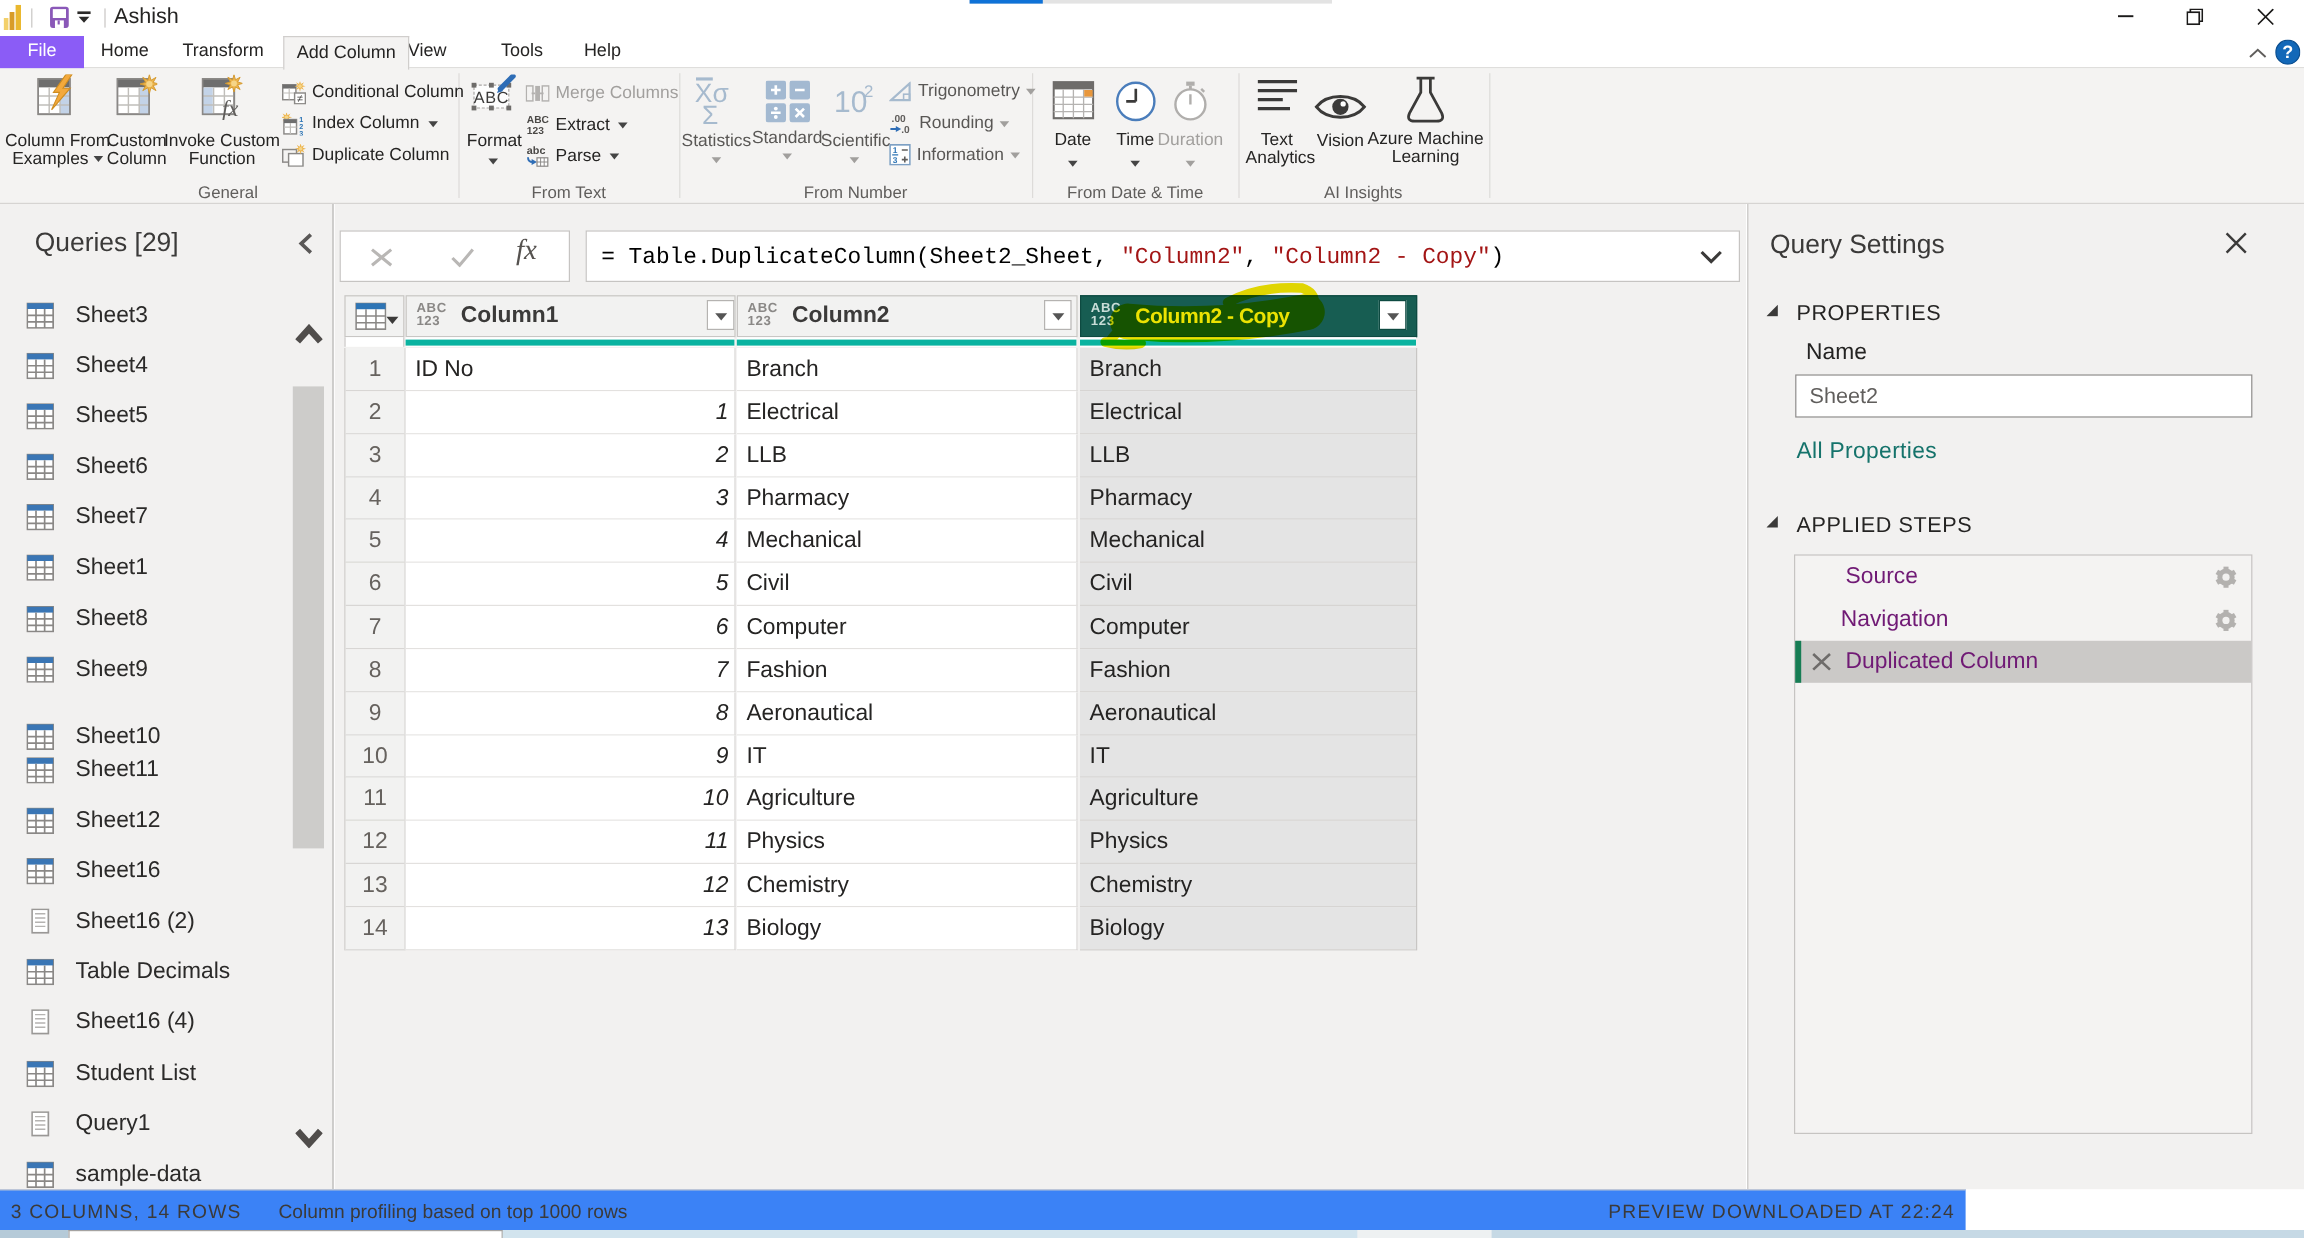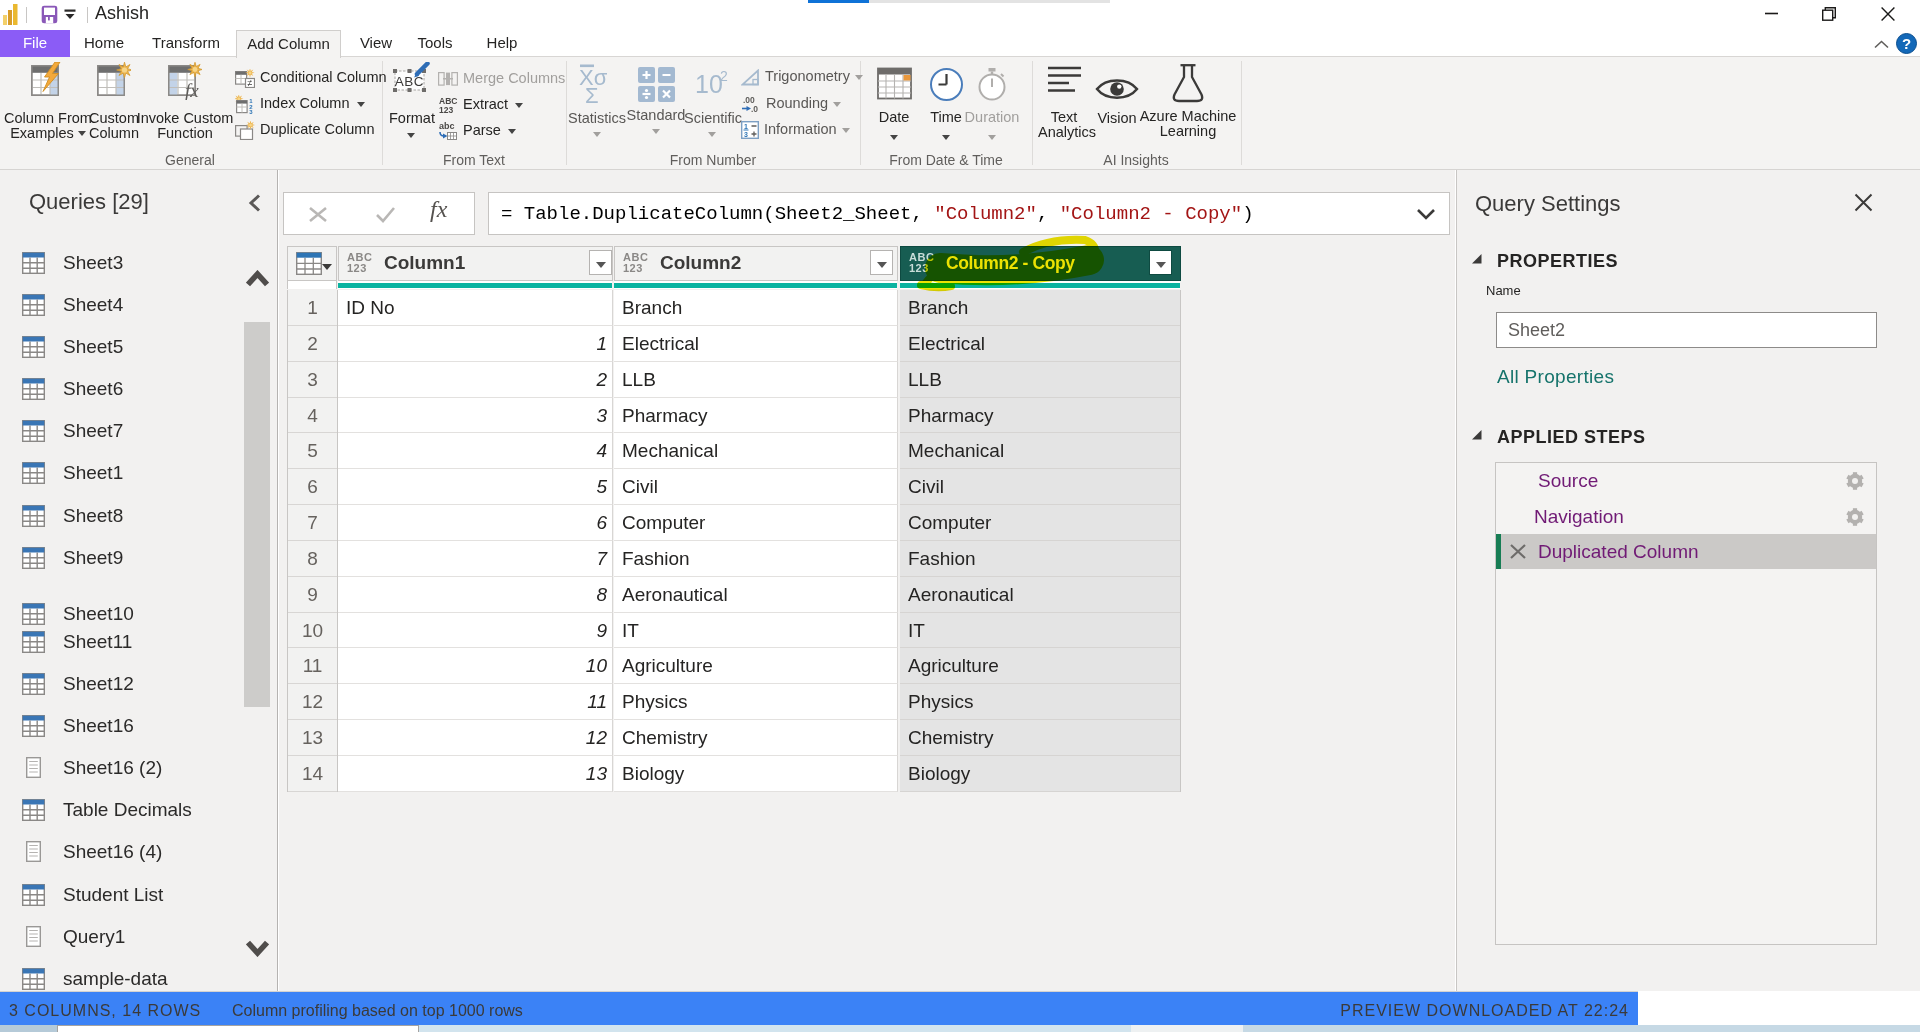--- a/index.html
+++ b/index.html
@@ -39,21 +39,21 @@
 .drop{position:absolute;width:23px;height:25px;background:#fff;border:1px solid #b5b3b1;text-align:center}
 .dtri{display:inline-block;width:0;height:0;border-left:5px solid transparent;border-right:5px solid transparent;border-top:6px solid #555;margin-top:9px}
 .qbar{position:absolute;height:5px;background:#0ab3a0}
 .col{position:absolute;top:120px}
 .cell{height:35.857px;border-bottom:1px solid #e3e1df;font-size:19px;color:#252423;line-height:35px;overflow:hidden;white-space:nowrap}
 .gut .cell{text-align:center;color:#66625e;background:#f2f2f1;border-bottom:1px solid #d8d6d4}
 .c1 .cell{background:#fff;padding-left:8px;border-right:1px solid #d8d6d4}
 .num{font-style:italic;text-align:right;padding-right:5px}
 .sel .cell{background:#e4e4e4;border-bottom:1px solid #d6d4d2}
 
-.secthead{position:absolute;font-size:18px;font-weight:bold;color:#252423;letter-spacing:0.5px}
+.secthead{position:absolute;font-size:18px;font-weight:normal;color:#252423;letter-spacing:0.5px}
 .steprow{position:absolute;left:0;width:100%;height:35px;font-size:19px;color:#701a75;line-height:35px}
 </style></head>
 <body>
 
 <div class="a" id="titlebar">
  <svg class="a" style="left:3px;top:4px" width="15" height="21" viewBox="0 0 15 21">
   <rect x="0" y="11" width="4" height="10" fill="#f3d06a"></rect>
   <rect x="5" y="6" width="4" height="15" fill="#d89c28"></rect>
   <rect x="10" y="0" width="4.5" height="21" fill="#eab82f"></rect>
  </svg>
@@ -84,21 +84,21 @@
  <svg class="a" style="left:1881px;top:7px" width="14" height="14" viewBox="0 0 14 14">
   <path d="M0.6 0.6 L13.4 13.4 M13.4 0.6 L0.6 13.4" stroke="#1b1a19" stroke-width="1.4"></path>
  </svg>
 </div>
 
 <div class="a" id="tabrow">
  <div class="tab" id="tab-file">File</div>
  <div class="tab" style="left:76px;width:56px">Home</div>
  <div class="tab" style="left:148px;width:76px">Transform</div>
  <div class="tab" id="tab-add">Add Column</div>
- <div class="tab" style="left:356px;width:40px">View</div>
+ <div class="tab" style="left:336px;width:40px">View</div>
  <div class="tab" style="left:412px;width:46px">Tools</div>
  <div class="tab" style="left:478px;width:48px">Help</div>
  <svg class="a" style="left:1874px;top:10px" width="15" height="9" viewBox="0 0 15 9">
       <path d="M1 7.5 L7.5 1.5 L14 7.5" fill="none" stroke="#605e5c" stroke-width="1.6"></path>
     </svg>
  <svg class="a" style="left:1896px;top:3px" width="21" height="21" viewBox="0 0 21 21">
   <circle cx="10.5" cy="10.5" r="10" fill="#1368b8" stroke="#0b4e8f" stroke-width="1"></circle>
   <text x="10.5" y="15.5" font-size="15" font-weight="bold" fill="#fff" text-anchor="middle" font-family="Liberation Sans">?</text>
  </svg>
 </div>
@@ -606,21 +606,21 @@
 
 <div class="a" id="spanel">
  <div class="a" style="left:18px;top:21px;font-size:22px;color:#3b3a39">Query Settings</div>
  <svg class="a" style="left:396px;top:22px" width="21" height="21" viewBox="0 0 21 21">
       <path d="M2.5 2.5 L18.5 18.5 M18.5 2.5 L2.5 18.5" stroke="#3b3a39" stroke-width="2"></path>
     </svg>
  <svg class="a" style="left:15px;top:84px" width="10" height="10" viewBox="0 0 10 10">
       <polygon points="9.5,0 9.5,9.5 0,9.5" fill="#3b3a39"></polygon>
     </svg>
  <div class="secthead" style="left:40px;top:81px">PROPERTIES</div>
- <div class="a" style="left:29px;top:113px;font-size:13px">Name</div>
+ <div class="a" style="left:48px;top:113px;font-size:19px">Name</div>
  <div class="a" style="left:39px;top:142px;width:381px;height:36px;background:#fff;border:1px solid #8d8b89">
   <div class="a" style="left:11px;top:7px;font-size:18px;color:#605e5c">Sheet2</div>
  </div>
  <div class="a" style="left:40px;top:196px;font-size:19px;letter-spacing:0.3px;color:#15736b">All Properties</div>
  <svg class="a" style="left:15px;top:260px" width="10" height="10" viewBox="0 0 10 10">
       <polygon points="9.5,0 9.5,9.5 0,9.5" fill="#3b3a39"></polygon>
     </svg>
  <div class="secthead" style="left:40px;top:257px">APPLIED STEPS</div>
  <div class="a" style="left:38px;top:292px;width:382px;height:483px;background:#f4f3f2;border:1px solid #c6c4c2">
   <div class="steprow" style="top:0"><span style="margin-left:42px">Source</span><svg class="a" style="left:349px;top:8px" width="20" height="20" viewBox="0 0 20 20">

